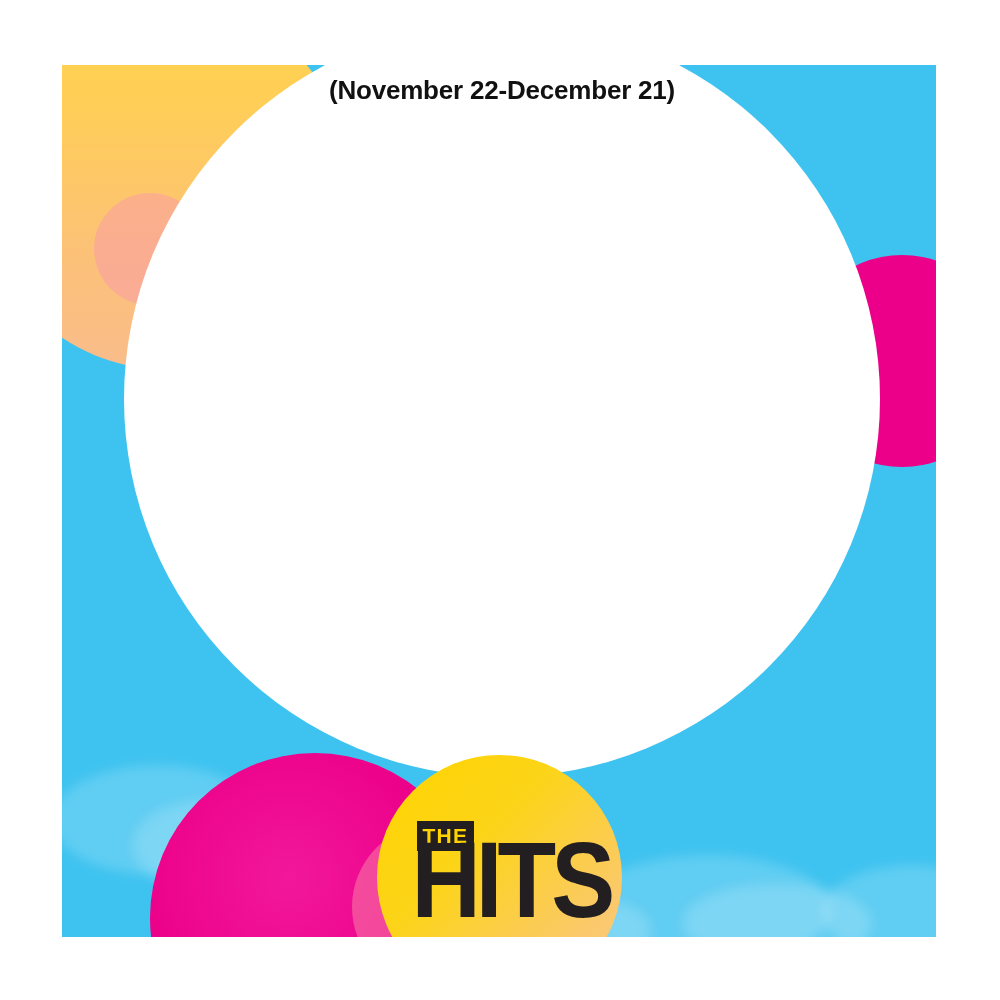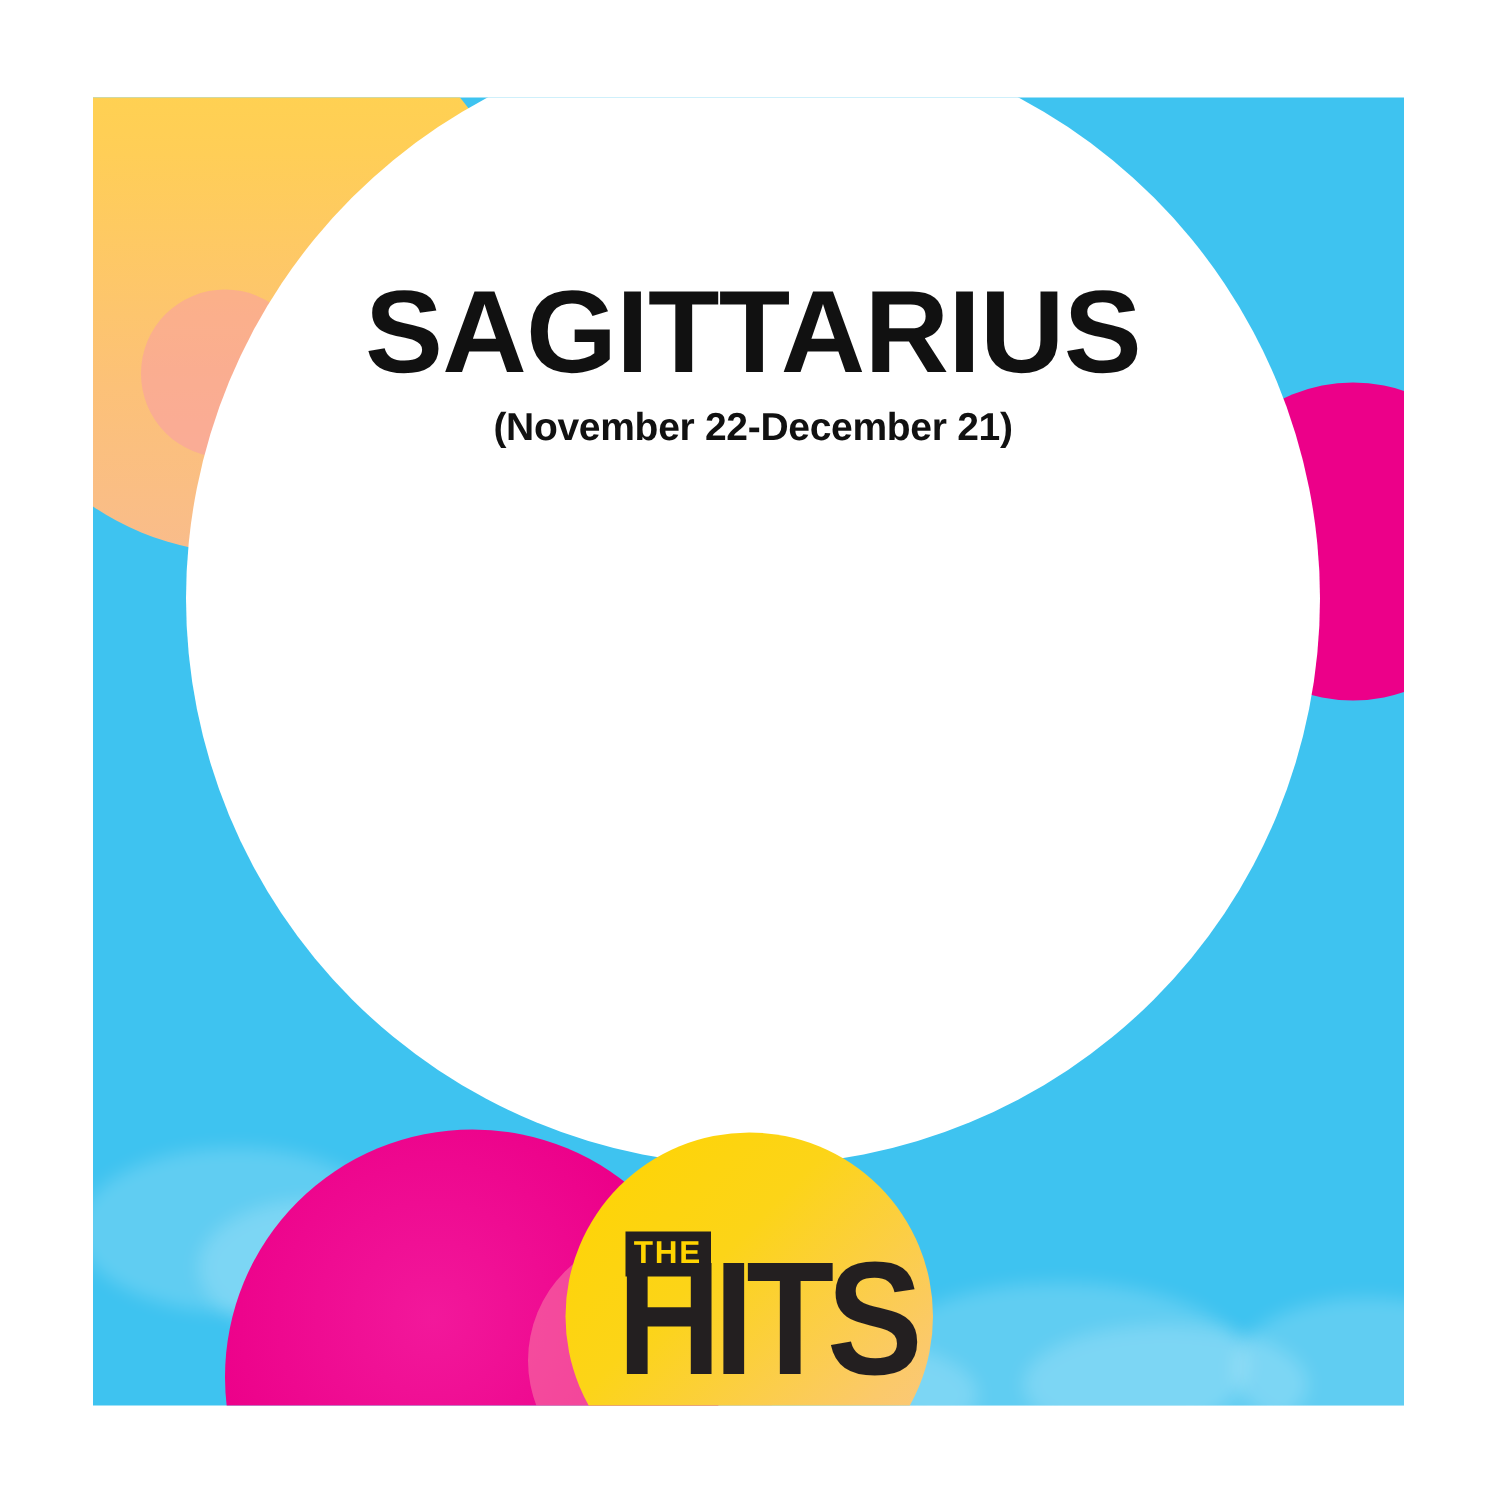--- a/index.html
+++ b/index.html
@@ -211,21 +211,20 @@
 
     <div class="bubble yellow-tl"></div>
     <div class="bubble pink-tl"></div>
     <div class="bubble magenta-r"></div>
     <div class="bubble magenta-bl"></div>
     <div class="bubble pink-bl"></div>
 
     <div class="white-disc"></div>
 
     <div class="content">
-      <h1 class="sign-title">SAGITTARIUS</h1>
       <div class="sign-dates">(November 22-December 21)</div>
     </div>
 
     <div class="logo-badge">
       <div class="logo-lockup">
         <span class="logo-the">THE</span>
         <span class="logo-hits">HITS</span>
       </div>
     </div>
 

